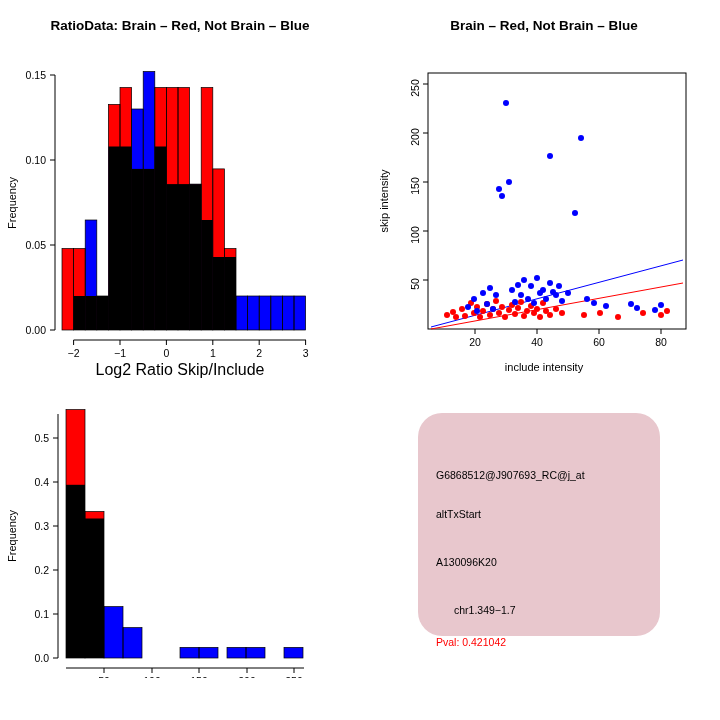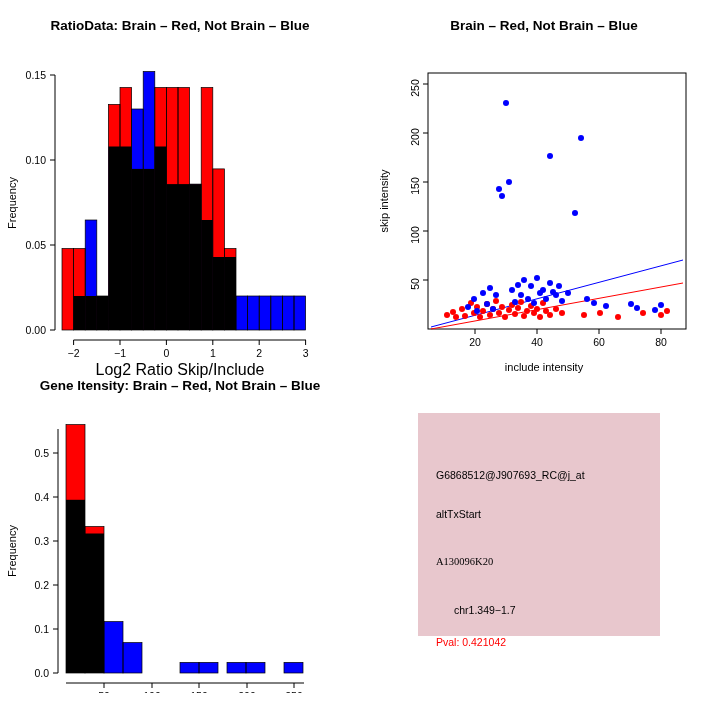--- a/index.html
+++ b/index.html
@@ -248,21 +248,20 @@
         <text x="169" y="313">40</text>
         <text x="231" y="313">60</text>
         <text x="293" y="313">80</text>
       </g>
       <text class="axlab" x="20" y="168" text-anchor="middle" transform="rotate(-90 20 168)">skip intensity</text>
     </svg>
     <div style="text-align:center;font-size:11px;margin-top:-2px;">include intensity</div>
   </div>
 
   <div class="panel" style="left:0px;top:378px;width:360px;">
-    <div class="title">Gene Itensity: Brain – Red, Not Brain – Blue</div>
     <svg width="360" height="300" viewBox="0 0 360 300">
 
       <g>
         <g fill="#ff0000">
           <rect x="66" y="31.6" width="19" height="248.4"></rect>
           <rect x="85" y="133.5" width="19" height="146.5"></rect>
         </g>
         <g fill="#0000ff" style="mix-blend-mode:multiply">
           <rect x="66" y="106.8" width="19" height="173.2"></rect>
           <rect x="85" y="140.5" width="19" height="139.5"></rect>
@@ -317,21 +316,21 @@
         <text x="104" y="307">50</text>
         <text x="152" y="307">100</text>
         <text x="199" y="307">150</text>
         <text x="247" y="307">200</text>
         <text x="294" y="307">250</text>
       </g>
       <text class="axlab" x="16" y="158" text-anchor="middle" transform="rotate(-90 16 158)">Frequency</text>
     </svg>
   </div>
 
-  <div class="panel infobox" style="left:418px;top:413px;width:242px;height:223px;">
+  <div class="panel infobox" style="left:418px;top:413px;width:242px;height:223px;border-radius:24px;">
     <div class="infoline" style="position:absolute;left:18px;top:56px;">G6868512@J907693_RC@j_at</div>
     <div class="infoline" style="position:absolute;left:18px;top:95px;">altTxStart</div>
-    <div class="infoline" style="position:absolute;left:18px;top:143px;font-family:Liberation Serif, serif;">A130096K20</div>
+    <div class="infoline" style="position:absolute;left:18px;top:143px;">A130096K20</div>
     <div class="infoline" style="position:absolute;left:36px;top:191px;">chr1.349−1.7</div>
     <div class="infoline pval" style="position:absolute;left:18px;top:223px;text-align:center;">Pval: 0.421042</div>
   </div>
 
 </div>
 
 </body></html>

